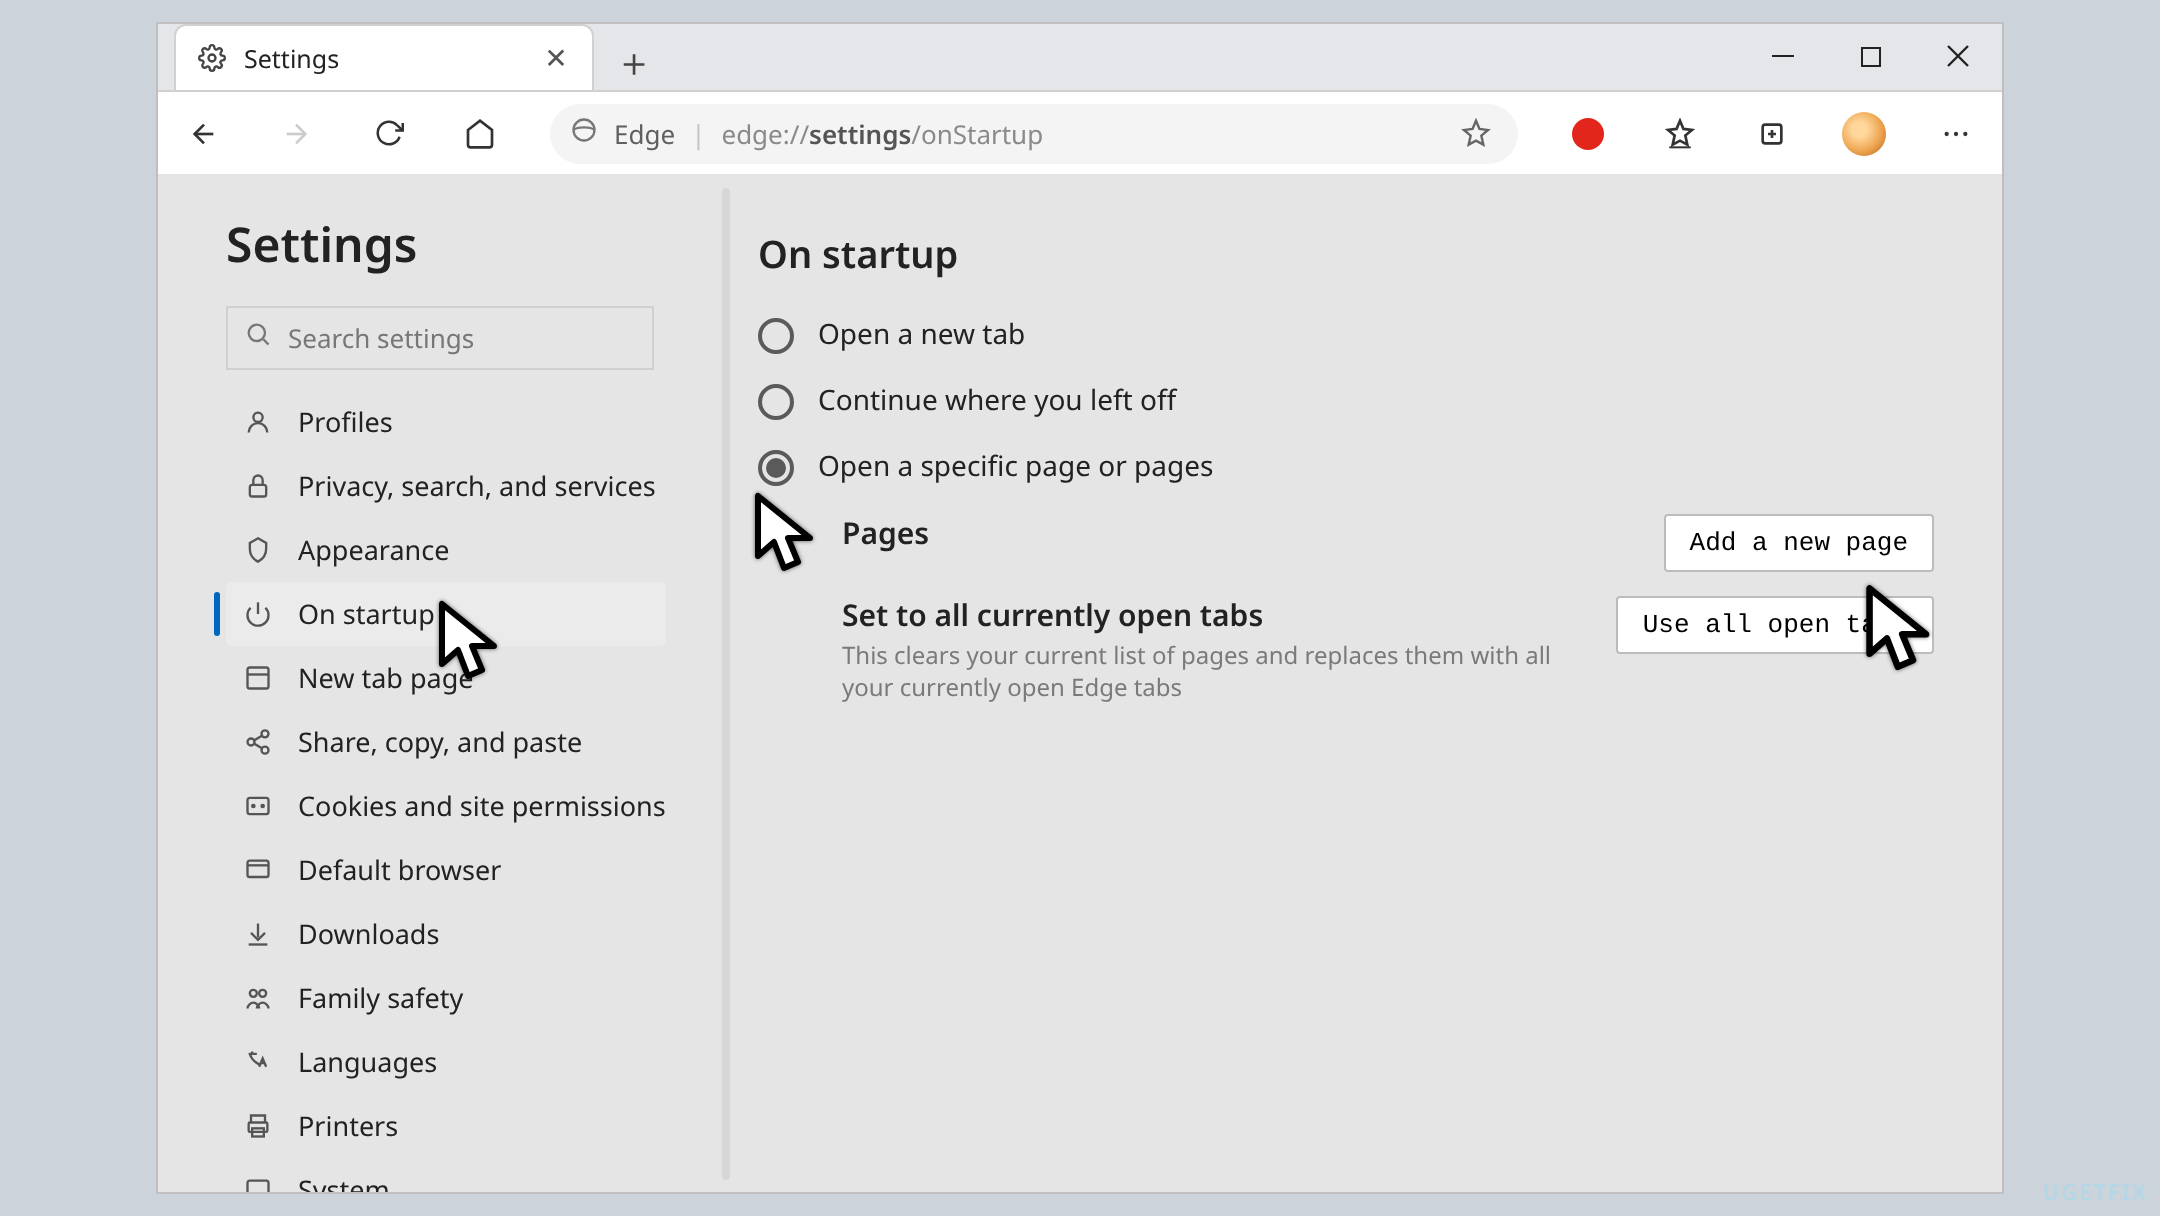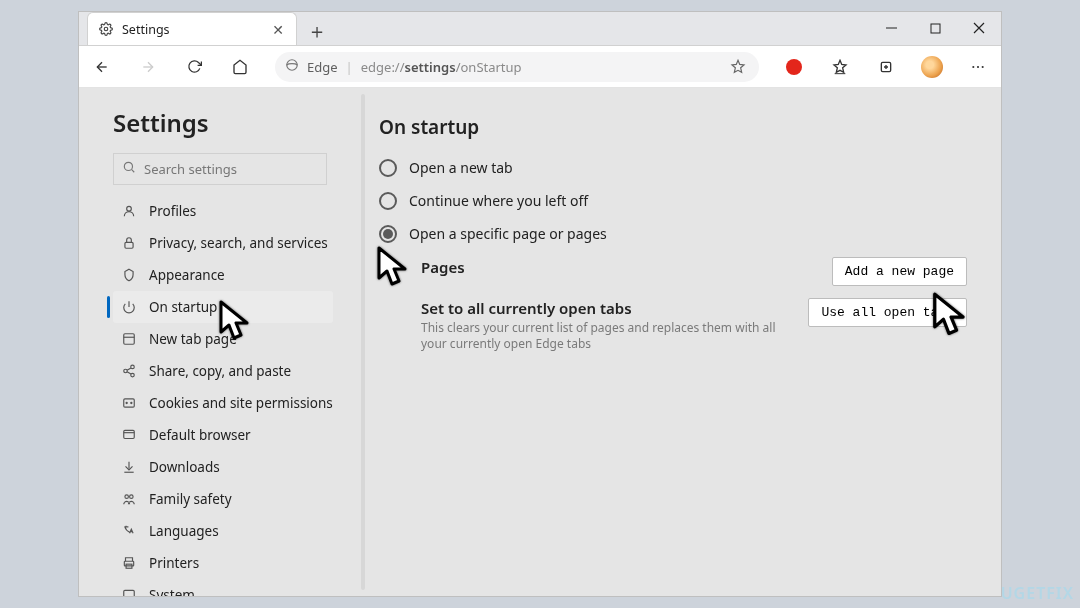--- a/index.html
+++ b/index.html
@@ -190,21 +190,21 @@
       font-family:Liberation Mono, monospace;
     }
     
     .cursor {
       position:absolute; pointer-events:none;
     }
     .cursor svg { filter: drop-shadow(0 0 1px rgba(0,0,0,.6));}
     
     .watermark {
       position:absolute; right:6px; bottom:4px;
-      font-size:16px; letter-spacing:1px; color:#b3d7e6;
+      font-size:11px; letter-spacing:1px; color:#b3d7e6;
       font-weight:600;
     }
   </style>
 </head>
 <body>
 
 <div class="window">
 
   <div class="titlebar">
     <div class="tab">

